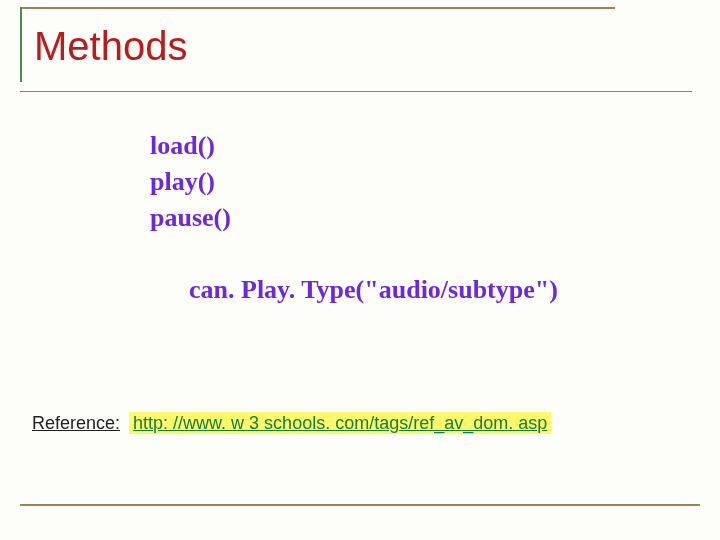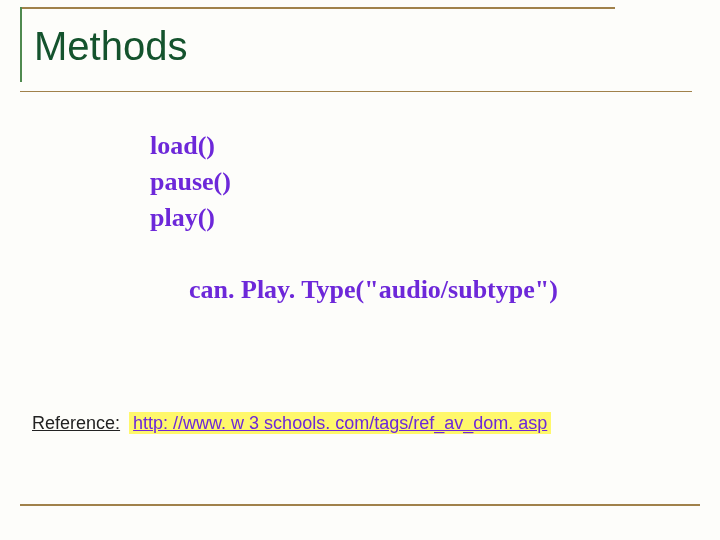--- a/index.html
+++ b/index.html
@@ -37,21 +37,21 @@
   .title-left-rule {
     position: absolute;
     top: -5px;
     left: -8px;
     width: 2px;
     height: 75px;
     background: #4f8a4f; 
   }
   .title {
     font-size: 40px;
-    color: #14532d;
+    color: #b91c1c;
     font-weight: 400;
     letter-spacing: 0px;
     padding-top: 12px;
     padding-left: 6px;
     padding-bottom: 22px;
   }
   .title-bottom-rule {
     height: 1px;
     background: #a0814a;
     width: 100%;
@@ -77,21 +77,21 @@
     margin-left: 12px;
     font-size: 18px;
     color: #222;
   }
   .reference-line .ref-label {
     padding-right: 4px;
     text-decoration: underline;
   }
   .reference-line a {
     background: #fff86b;
-    color: #6d28d9;
+    color: #15803d;
     text-decoration: underline;
     padding: 1px 4px 1px 4px;
   }
   .footer-rule {
     position: absolute;
     left: 20px;
     right: 20px;
     bottom: 34px;
     height: 2px;
     background: #a0814a;
@@ -104,22 +104,22 @@
 
   <div class="title-wrap">
     <div class="title-top-rule"></div>
     <div class="title-left-rule"></div>
     <h1 class="title">Methods</h1>
     <div class="title-bottom-rule"></div>
   </div>
 
   <div class="methods-list">
     <div class="row">load()</div>
+    <div class="row">play()</div>
     <div class="row">pause()</div>
-    <div class="row">play()</div>
     <div class="row">
       <span>can. Play. Type("audio/</span><span class="italic">subtype</span><span>")</span>
     </div>
   </div>
 
   <div class="reference-line">
     <span class="ref-label">Reference:</span>
     <a href="#">http: //www. w 3 schools. com/tags/ref_av_dom. asp</a>
   </div>
 

